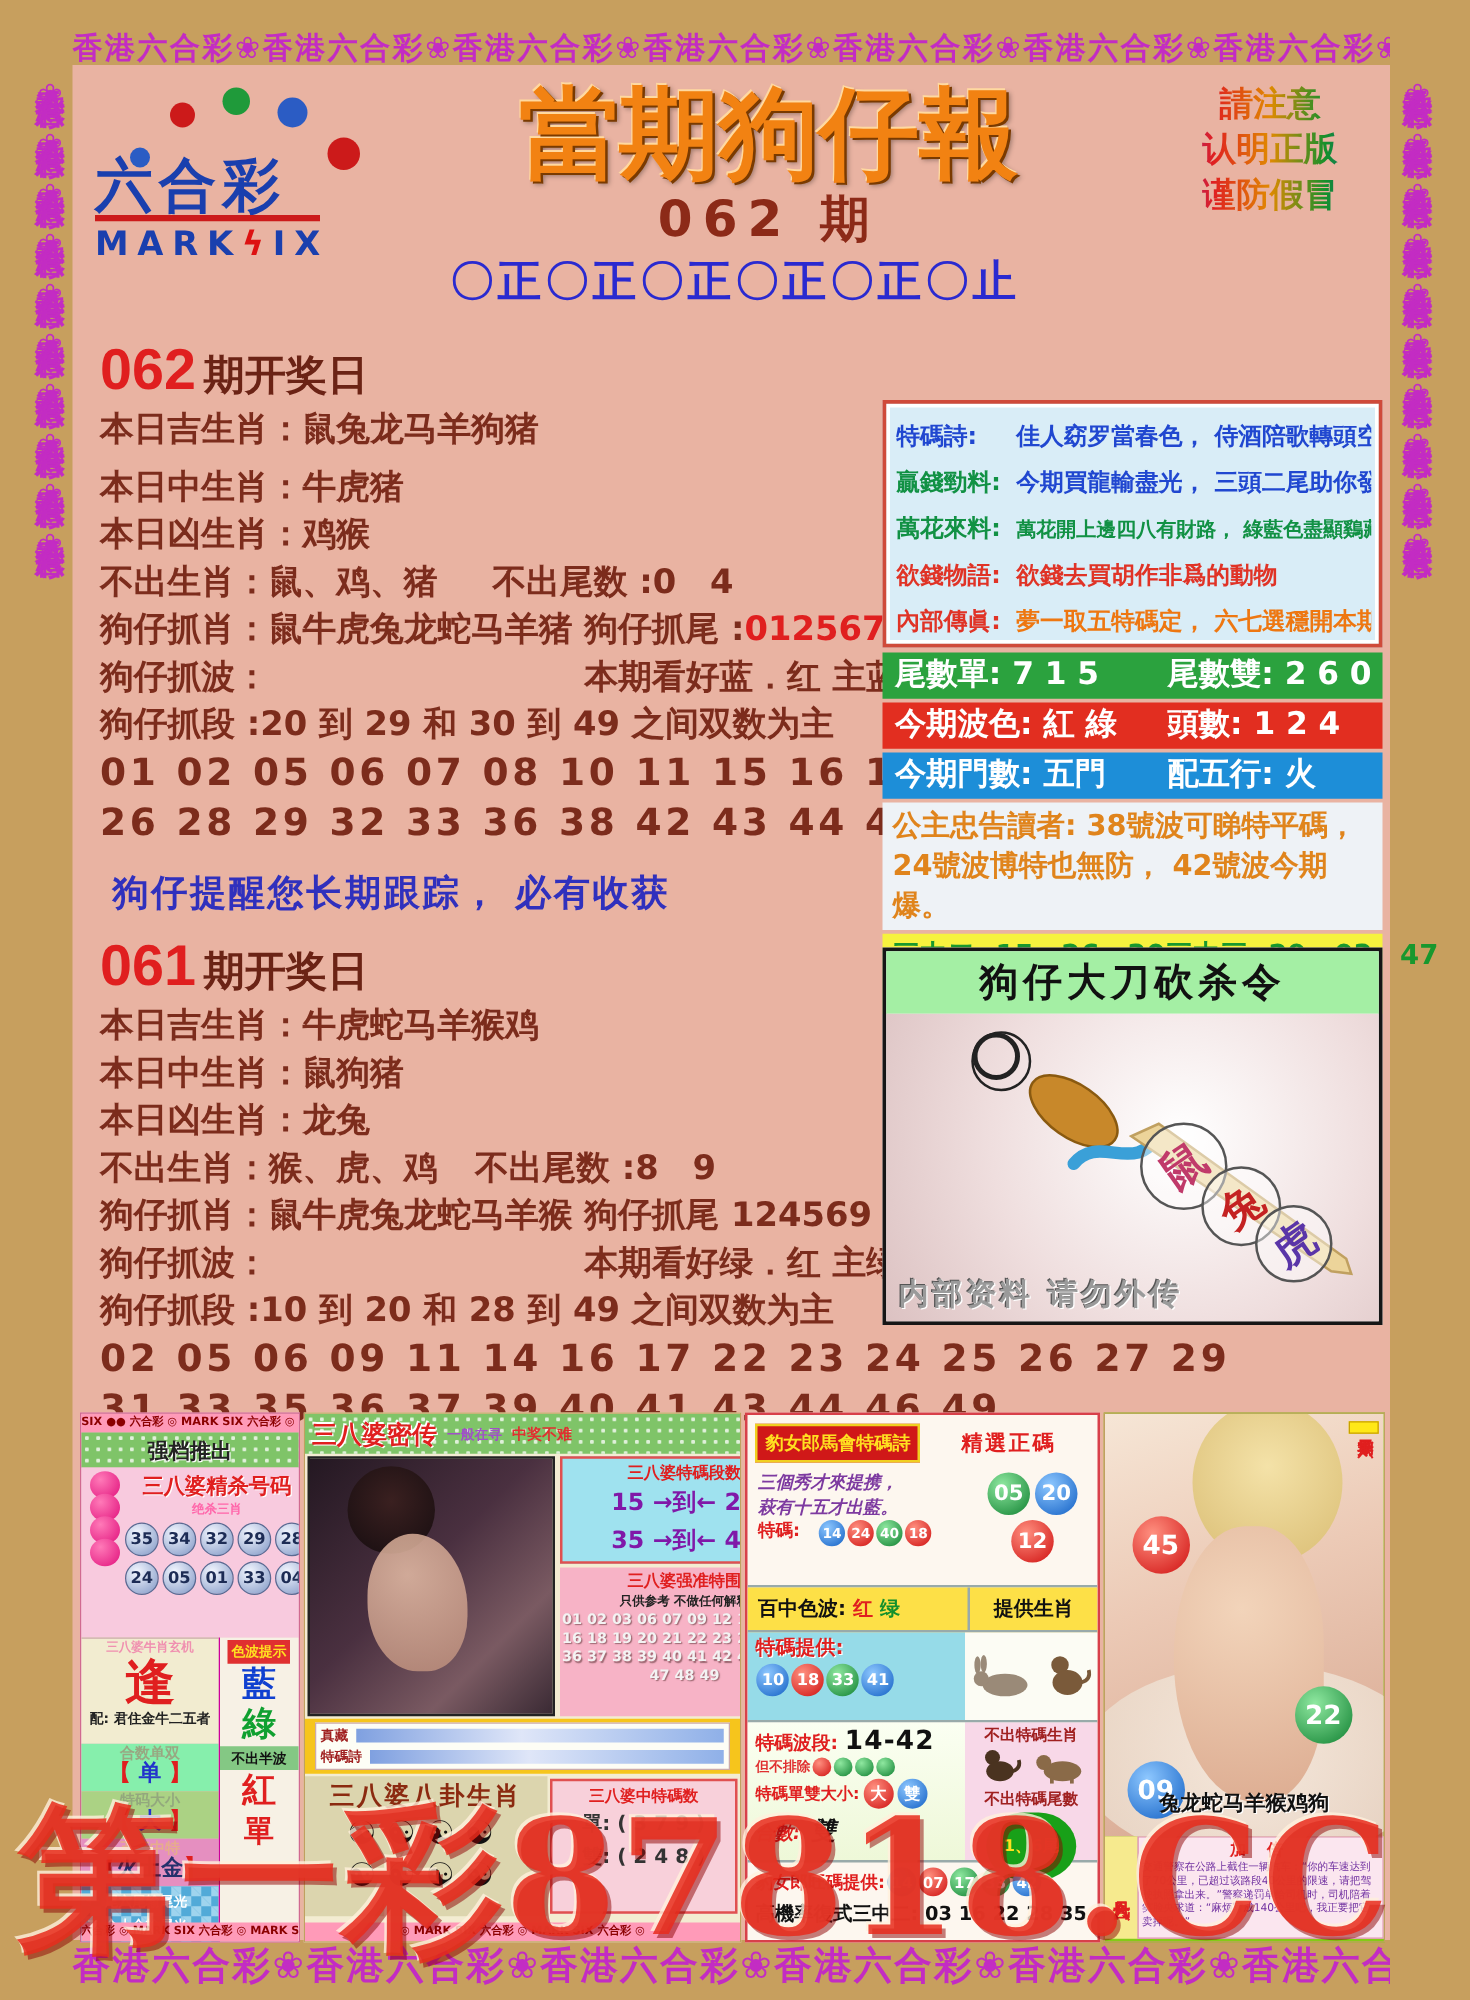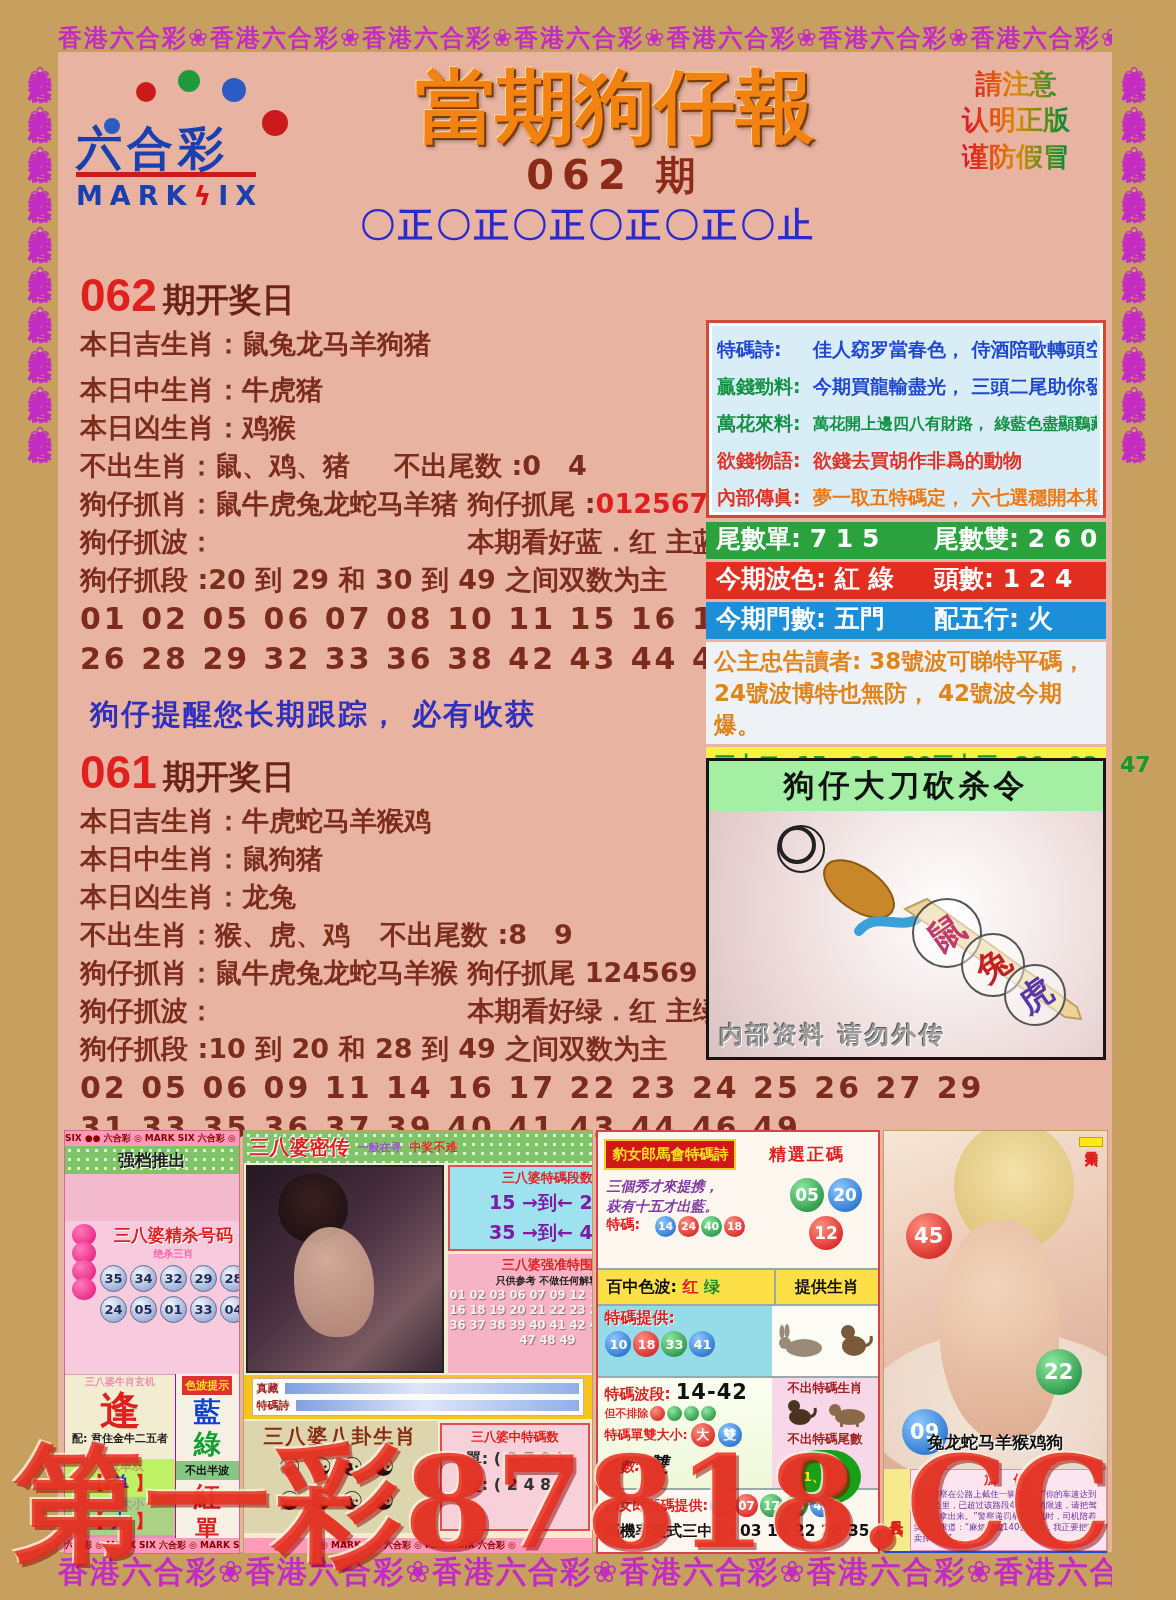--- a/index.html
+++ b/index.html
@@ -53,25 +53,25 @@
   .knife{position:absolute;left:648px;top:706px;width:400px;height:302px;background:#fff;border:3px solid #161616;box-sizing:border-box;}
   .knife-head{height:50px;background:#a4efa4;display:flex;align-items:center;justify-content:center;font-size:31px;font-weight:900;color:#111;letter-spacing:4px;}
   .knife-body{position:relative;height:246px;background:radial-gradient(circle at 60% 40%,#ffffff 0%,#efdede 55%,#dcc2c2 100%);}
   .knife-note{position:absolute;left:10px;bottom:6px;font-size:24px;font-weight:900;color:#9a9a9a;letter-spacing:3px;text-shadow:1px 1px 0 #fff,-1px -1px 0 #555;}
   
   .bottom-strip{position:absolute;left:6px;top:1078px;width:1044px;height:424px;display:flex;gap:3px;}
   .panel{height:424px;box-sizing:border-box;overflow:hidden;position:relative;}
   .pa{width:176px;background:#f3b9cd;border:1px solid #d06a90;}
   .pb{width:352px;background:#f3ecd2;border:1px solid #c0a060;}
   .pc{width:284px;background:#fdf7ef;border:2px solid #d8404a;}
-  .pd{width:226px;background:#1d4ed8;border:1px solid #c0a060;}
+  .pd{width:226px;background:#84cc16;border:1px solid #c0a060;}
   .tinyband{height:15px;background:#ff9ab8;color:#8b0000;font-size:9px;font-weight:bold;line-height:15px;white-space:nowrap;overflow:hidden;text-align:center;}
   .dotgreen{background-color:#7fc468;background-image:radial-gradient(rgba(255,255,255,.75) 1.5px,transparent 1.8px);background-size:9px 9px;}
   .pa-banner{height:28px;display:flex;align-items:center;justify-content:center;font-size:17px;font-weight:900;color:#222;text-shadow:1px 1px 0 #fff;}
-  .kill{height:153px;background:#f8cade;display:flex;padding:3px;box-sizing:border-box;margin-top:47px;}
+  .kill{height:136px;background:#f8cade;display:flex;padding:3px;box-sizing:border-box;}
   .lantern{flex:0 0 32px;display:flex;flex-direction:column;align-items:center;padding-top:4px;}
   .lant{width:24px;height:22px;border-radius:50%;background:radial-gradient(circle at 35% 30%,#ff7ab8,#e1117c);margin-top:-4px;}
   .kill-main{flex:1;text-align:center;}
   .kill-title{font-size:17px;font-weight:900;color:#e01f1f;text-shadow:1px 1px 0 #fff;white-space:nowrap;}
   .kill-sub{font-size:10px;font-weight:bold;color:#ff66aa;}
   .ballrow{display:flex;justify-content:center;gap:3px;margin-top:4px;}
   .ball{display:inline-flex;align-items:center;justify-content:center;border-radius:50%;color:#fff;font-weight:900;}
   .ball.red{background:radial-gradient(circle at 35% 30%,#ff9080,#cf0f0f);}
   .ball.blue{background:radial-gradient(circle at 35% 30%,#8ec8ff,#115fc4);}
   .ball.green{background:radial-gradient(circle at 35% 30%,#8fe8a0,#0f8030);}
@@ -81,21 +81,21 @@
   .pa-left{flex:0 0 110px;}
   .pa-right{flex:1;background:#f7f1e5;border-left:1px solid #c09;display:flex;flex-direction:column;align-items:center;gap:2px;padding-top:2px;}
   .feng{height:84px;background:#f2ecd0;text-align:center;border-top:1px solid #caa;}
   .feng-title{font-size:10px;color:#f090b0;font-weight:bold;}
   .feng-char{font-size:40px;font-weight:900;color:#e01f1f;line-height:42px;font-family:"DejaVu Serif",serif;}
   .feng-note{font-size:11px;font-weight:900;color:#222;}
   .bandA{height:38px;text-align:center;overflow:hidden;}
   .bandA .fade{font-size:12px;font-weight:900;opacity:.45;line-height:14px;}
   .bandA .val{font-size:18px;font-weight:900;line-height:20px;}
   .bracket{color:#e01f1f;} .inner-blue{color:#2233cc;} .inner-dark{color:#24306c;}
-  .b-yellow{background:#bef264;color:#b05050;}
+  .b-yellow{background:#86efac;color:#b05050;}
   .b-green{background:#abd284;color:#777;}
   .b-pink{background:#e58fc0;color:#e8d050;}
   .checker{height:64px;background-color:#52aad8;background-image:linear-gradient(45deg,#9fd4ee 25%,transparent 25%,transparent 75%,#9fd4ee 75%),linear-gradient(45deg,#9fd4ee 25%,transparent 25%,transparent 75%,#9fd4ee 75%);background-size:16px 16px;background-position:0 0,8px 8px;color:#fff;font-size:11px;font-weight:900;padding:3px 4px;line-height:19px;white-space:nowrap;}
   .side-tip{background:#e03030;color:#ffe020;font-size:11px;font-weight:900;padding:2px 3px;}
   .side-char{font-size:27px;font-weight:900;line-height:30px;font-family:"DejaVu Serif",serif;}
   .side-noban{background:#84c884;color:#111;font-size:11px;font-weight:900;padding:2px 3px;width:100%;text-align:center;box-sizing:border-box;}
   
   .pb-banner{height:32px;display:flex;align-items:center;padding:0 6px;gap:8px;}
   .pb-title{font-size:20px;font-weight:900;color:#e01f1f;text-shadow:1px 1px 0 #fff,-1px -1px 0 #fff;white-space:nowrap;}
   .pb-sub1{font-size:11px;font-weight:bold;color:#a050c8;}

